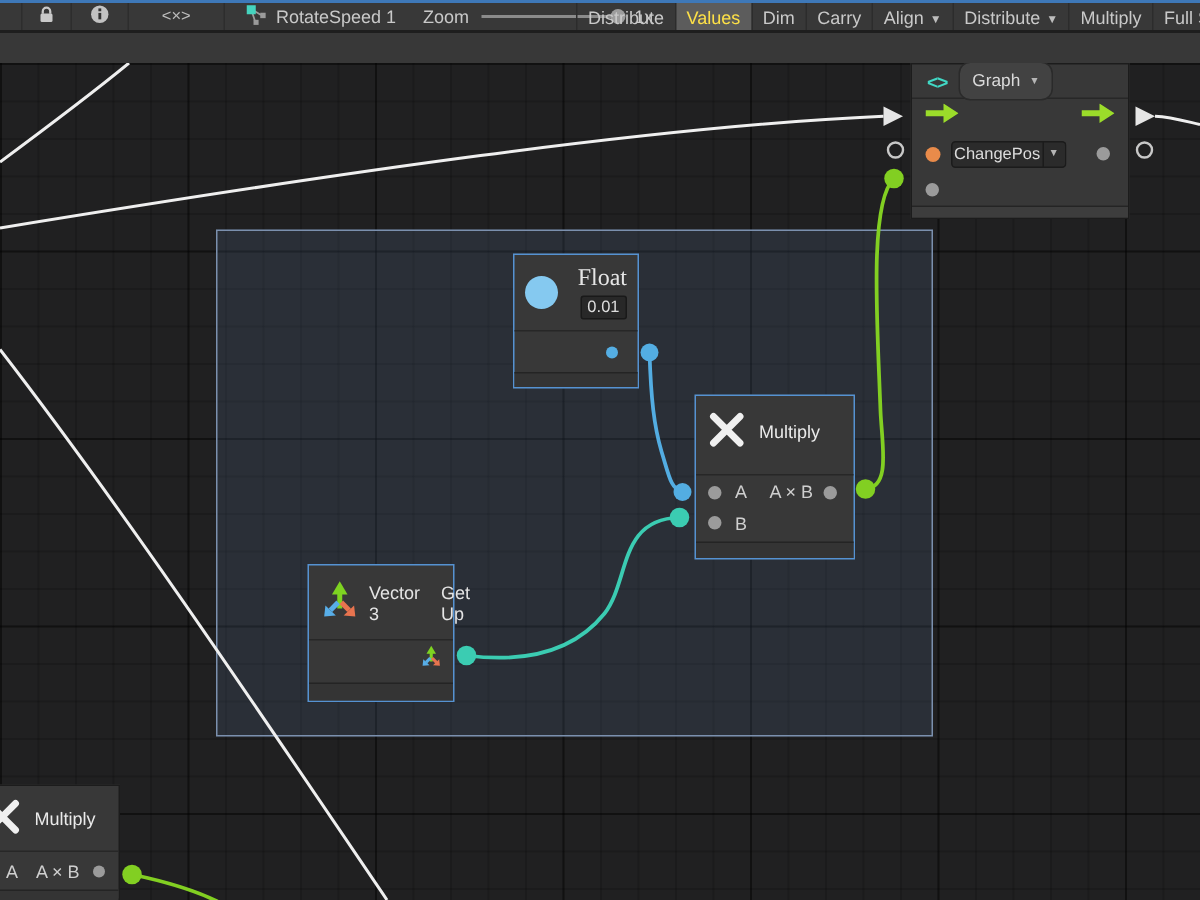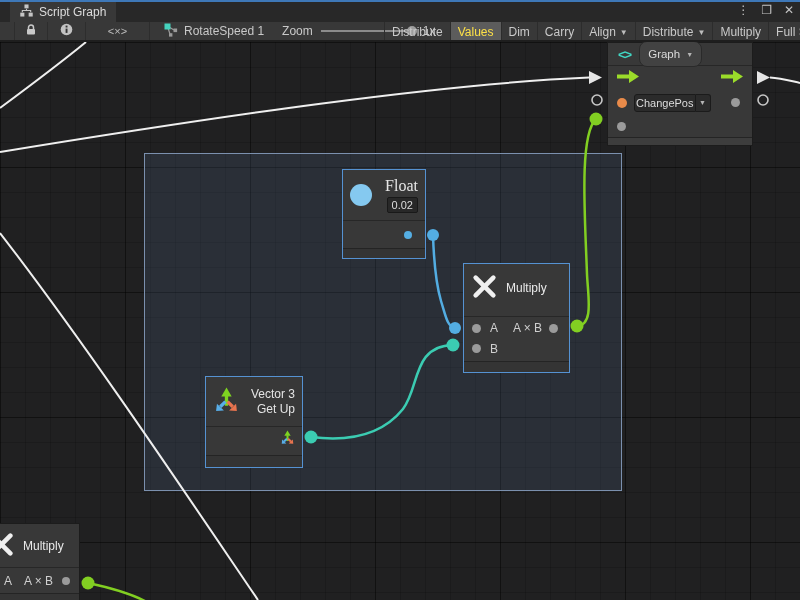--- a/index.html
+++ b/index.html
@@ -70,21 +70,21 @@
   .n-mult .rowB { height:21px; }
   .pdot { width:9px; height:9px; }
   .plabel { margin-left:9px; }
   .n-mult .out-label { margin-left:auto; }
   .n-mult .out-dot { margin-left:7px; margin-right:3px; }
   .n-mult .nfooter { height:11px; }
 
   
   .n-vec { left:205px; top:334px; width:98px; height:92px; }
   .n-vec .title { height:49px; display:flex; align-items:center; padding:0 7px; gap:6px; }
-  .v-col { flex:1; display:flex; flex-direction:column; align-items:flex-end; gap:1px;
+  .v-col { flex:1; display:flex; flex-direction:row; align-items:flex-end; gap:14px;
     color:#e4e4e4; font-size:12px; }
   .n-vec .portrow { height:26px; display:flex; align-items:center; justify-content:flex-end; padding-right:7px; }
   .n-vec .nfooter { height:12px; }
 
   
   .n-graph { left:607px; top:0; width:146px; height:104px; }
   .g-header { height:22px; display:flex; align-items:center; padding-left:10px; gap:8px; }
   .g-brackets { color:#41d8c5; font-weight:bold; font-size:13px; letter-spacing:-1px; }
   .g-btn { display:flex; align-items:center; gap:6px; background:#424242; border:1px solid #2a2a2a;
     border-radius:8px; padding:12px 8px; height:16px; color:#dadada; font-size:11.5px; }
@@ -110,42 +110,20 @@
   .n-mult2 .gdot { width:8px; height:8px; margin-left:9px; }
   .n-mult2 .bstrip { position:absolute; left:0; right:0; top:69px; height:8px; background:#343434; border-top:1px solid #242424; }
 </style>
 </head>
 <body>
 
 <div class="window">
 
   <div class="focus-line"></div>
 
-  <div class="tabbar">
-    <div class="tab">
-      <span>
-        <svg width="13" height="13" viewBox="0 0 14 14">
-            <g fill="none" stroke="#c5c5c5" stroke-width="1.2">
-              <path d="M7 5v2M2.5 9V7h9v2"></path>
-            </g>
-            <g fill="#c5c5c5">
-              <rect x="4.8" y="0.5" width="4.4" height="4.2"></rect>
-              <rect x="0.3" y="9.3" width="4.4" height="4.2"></rect>
-              <rect x="9.3" y="9.3" width="4.4" height="4.2"></rect>
-            </g>
-          </svg>
-      </span>
-      <span>Script Graph</span>
-    </div>
-    <div class="win-controls">
-      <span>⋮</span>
-      <span>❐</span>
-      <span>✕</span>
-    </div>
-  </div>
 
   <div class="toolbar">
     <div class="tcell first" style="width:34px">
       <span>
         <svg width="12" height="12" viewBox="0 0 12 12">
             <path d="M3.5 5.2V3.6a2.5 2.5 0 0 1 5 0v1.6" fill="none" stroke="#c9c9c9" stroke-width="1.5"></path>
             <rect x="2" y="5" width="8" height="5.6" rx="1" fill="#c9c9c9"></rect>
           </svg>
       </span>
     </div>
@@ -273,21 +251,21 @@
         <span class="dot gdot"></span>
       </div>
       <div class="nfooter"></div>
     </div>
 
     <div class="node selected n-float">
       <div class="title">
         <span class="f-icon"></span>
         <div class="f-col">
           <span class="f-name">Float</span>
-          <span class="f-value">0.02</span>
+          <span class="f-value">0.01</span>
         </div>
       </div>
       <div class="portrow rowline">
         <span class="dot f-port"></span>
       </div>
       <div class="nfooter"></div>
     </div>
 
     <div class="node selected n-mult">
       <div class="title">

